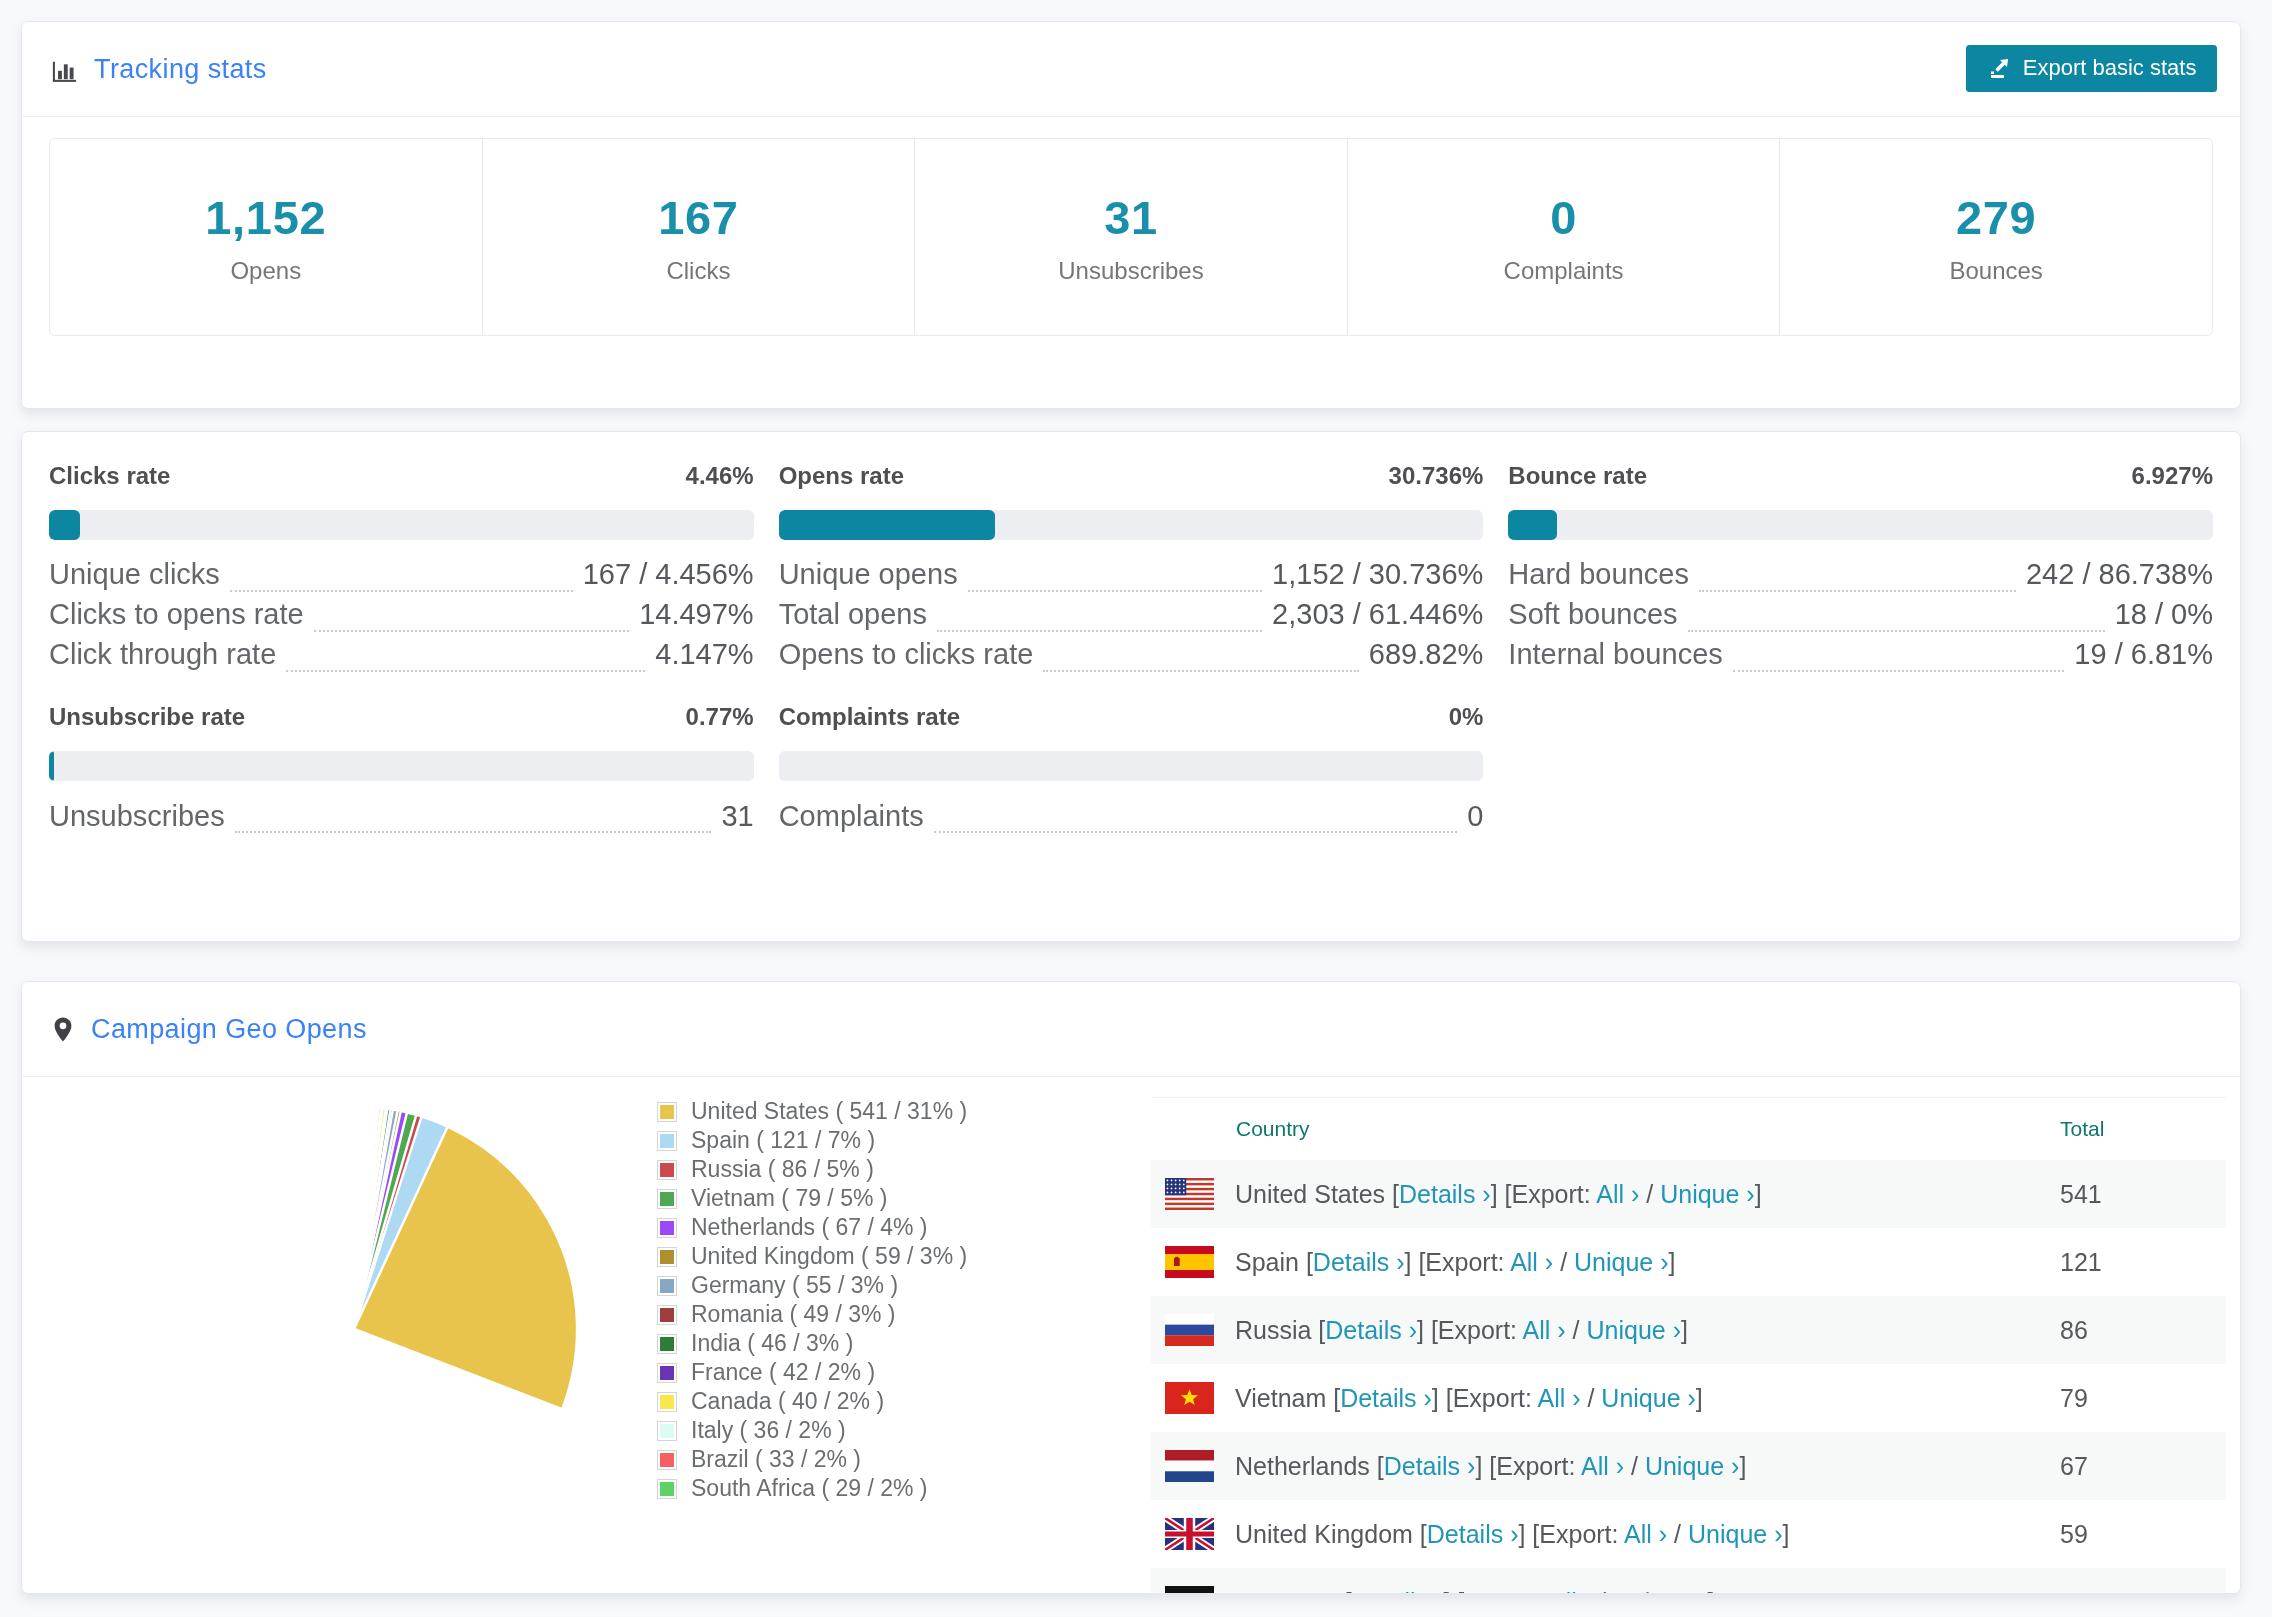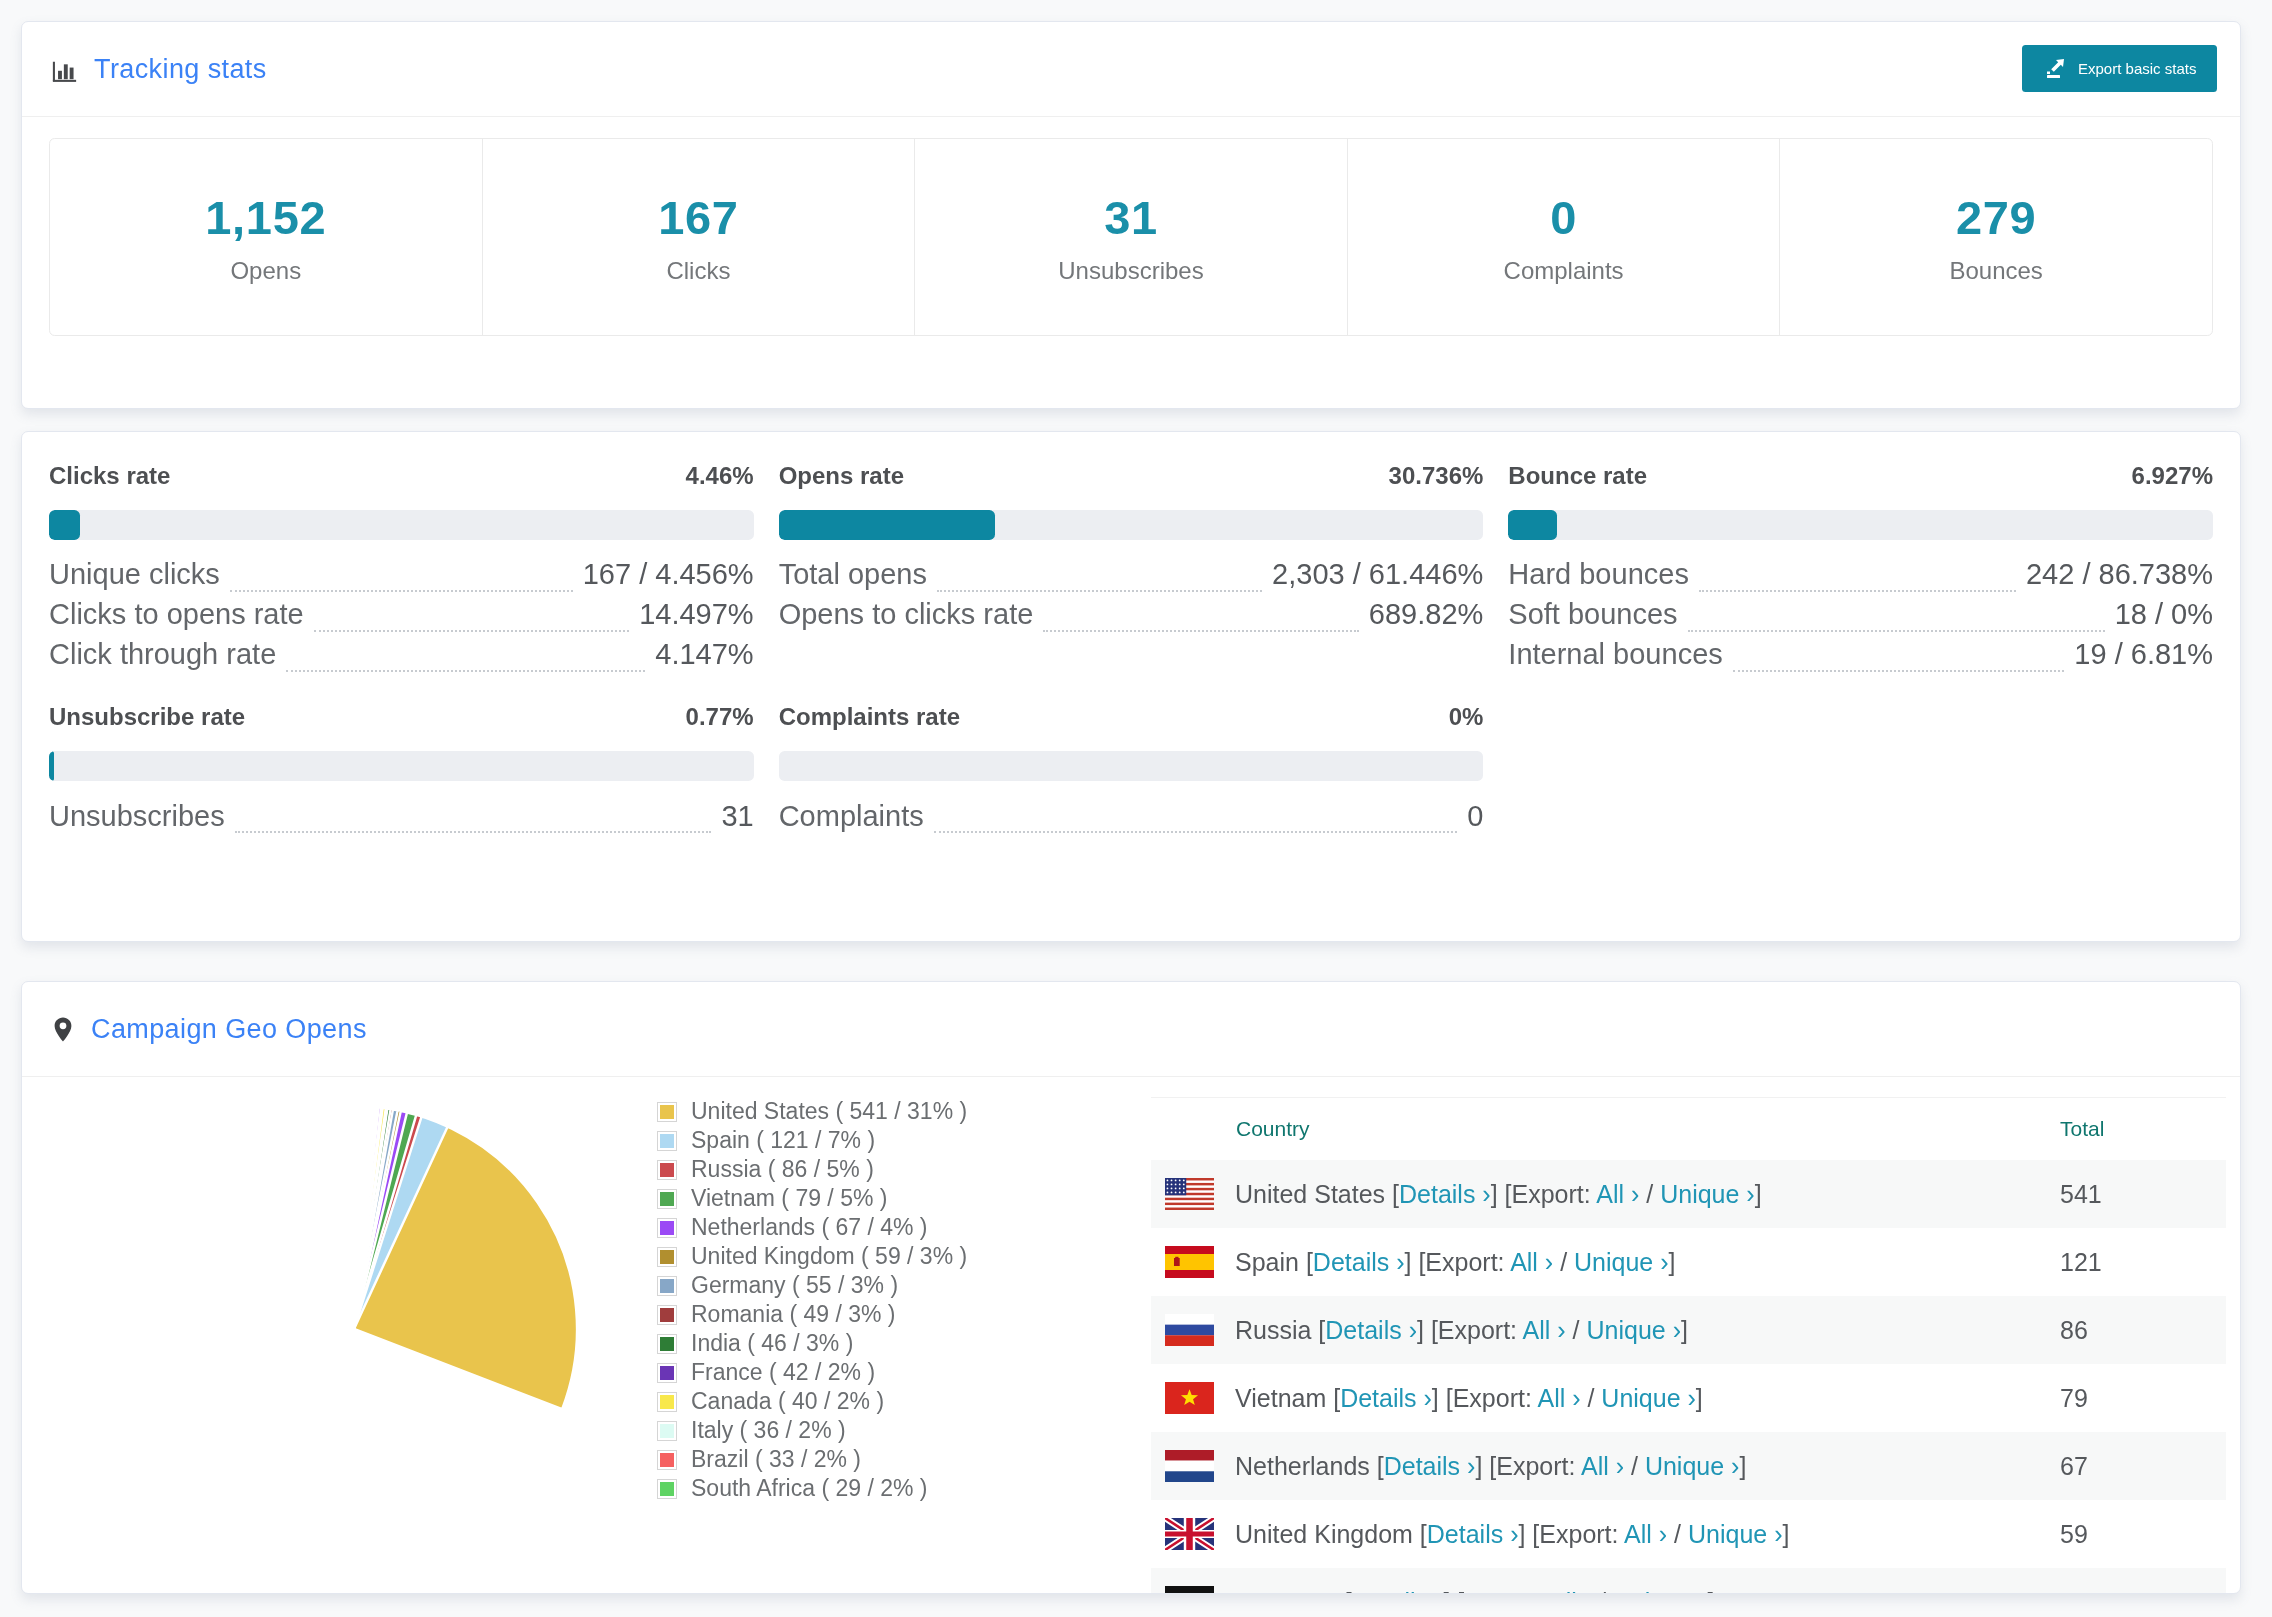--- a/index.html
+++ b/index.html
@@ -11,21 +11,21 @@
   #card-tracking { top:21px;  height:388px; }
   #card-rates    { top:431px; height:511px; }
   #card-geo      { top:981px; height:613px; overflow:hidden; }
 
   .card-header { display:flex; align-items:center; height:94px; padding:0 27px; position:relative; }
   .card-title { font-size:27px; color:#3b82f6; letter-spacing:0.4px; }
   .hicon { margin-right:14px; display:flex; align-items:center; }
   .header-divider { height:1.4px; background:#efefef; }
 
   .export-btn { position:absolute; top:22.6px; right:22.6px; height:47px;
-    background:#0d87a1; color:#fff; font-size:15px; display:flex; align-items:center;
+    background:#0d87a1; color:#fff; font-size:22px; display:flex; align-items:center;
     gap:11.3px; padding:0 21px; border:none; border-radius:3.5px; cursor:pointer; }
 
   .stats-box { margin:21px 27px; height:198px; border:1.4px solid #eaeaea; border-radius:5.6px; display:flex; background:#fff; }
   .stat-cell { flex:1; display:flex; flex-direction:column; align-items:center; justify-content:center; border-right:1.4px solid #eaeaea; }
   .stat-cell:last-child { border-right:none; }
   .stat-value { font-size:47px; font-weight:700; color:#1a8fa9; letter-spacing:0.7px; }
   .stat-label { font-size:24px; color:#74777a; margin-top:11.3px; }
 
   .rates-grid { display:grid; grid-template-columns:1fr 1fr 1fr; column-gap:44px; row-gap:31px; padding:30px 27px;gap:25px; }
   .panel-head { display:flex; justify-content:space-between; align-items:baseline;
@@ -142,20 +142,25 @@
   </div>
       <div class="panel">
     <div class="panel-head">
       <span class="panel-title">Opens rate</span>
       <span class="panel-value">30.736%</span>
     </div>
     <div class="bar">
       <div class="bar-fill" style="width: 30.736%;"></div>
     </div>
     <div class="panel-rows">
+          <div class="drow">
+    <span class="drow-label">Unique opens</span>
+    <span class="leader"></span>
+    <span class="drow-value">1,152 / 30.736%</span>
+  </div>
           <div class="drow">
     <span class="drow-label">Total opens</span>
     <span class="leader"></span>
     <span class="drow-value">2,303 / 61.446%</span>
   </div>
           <div class="drow">
     <span class="drow-label">Opens to clicks rate</span>
     <span class="leader"></span>
     <span class="drow-value">689.82%</span>
   </div>

